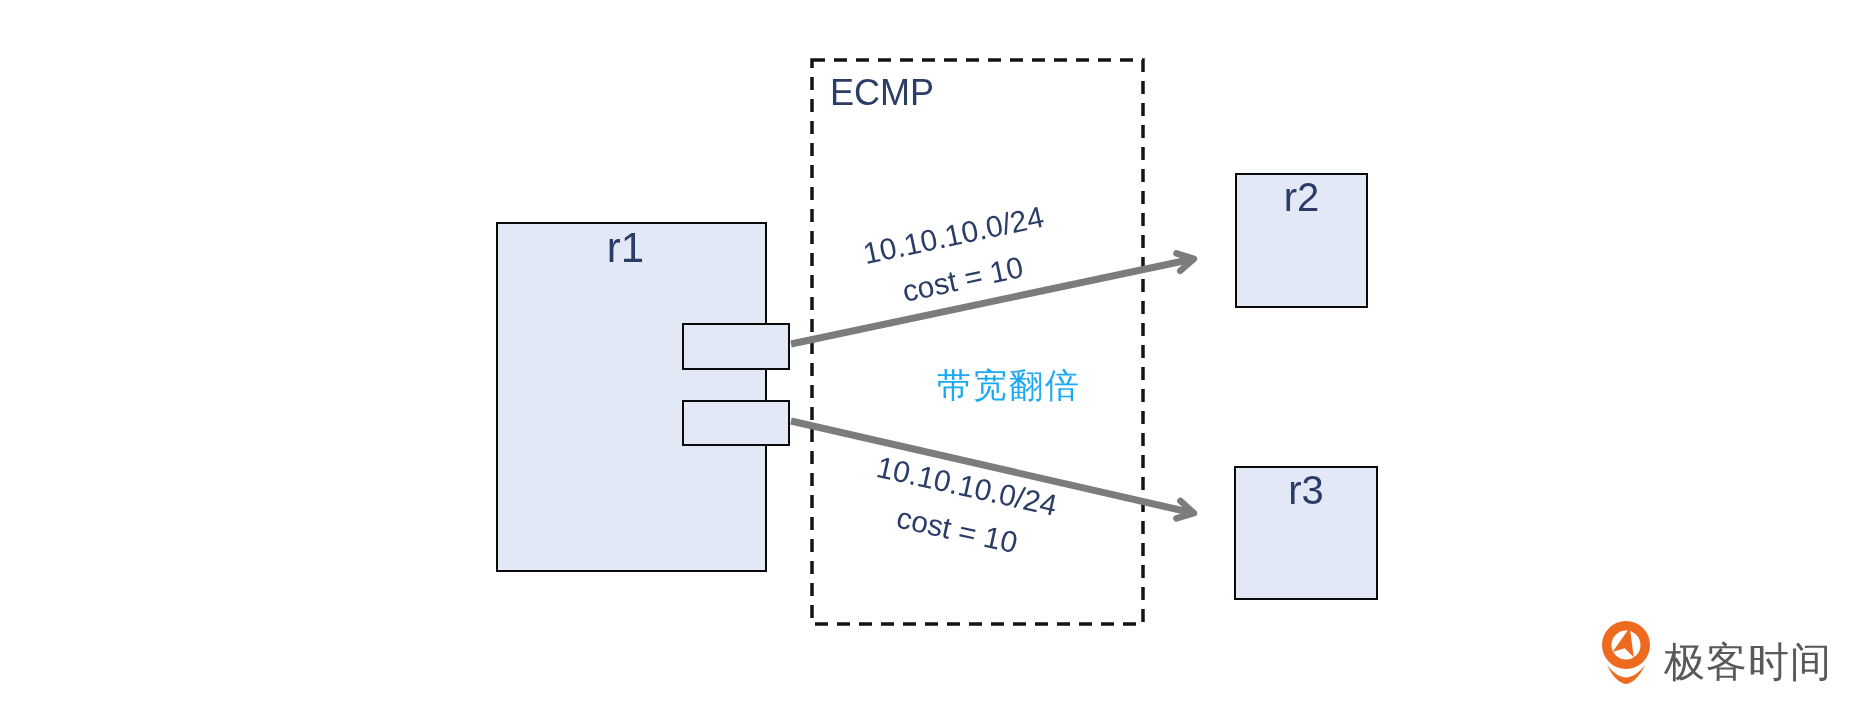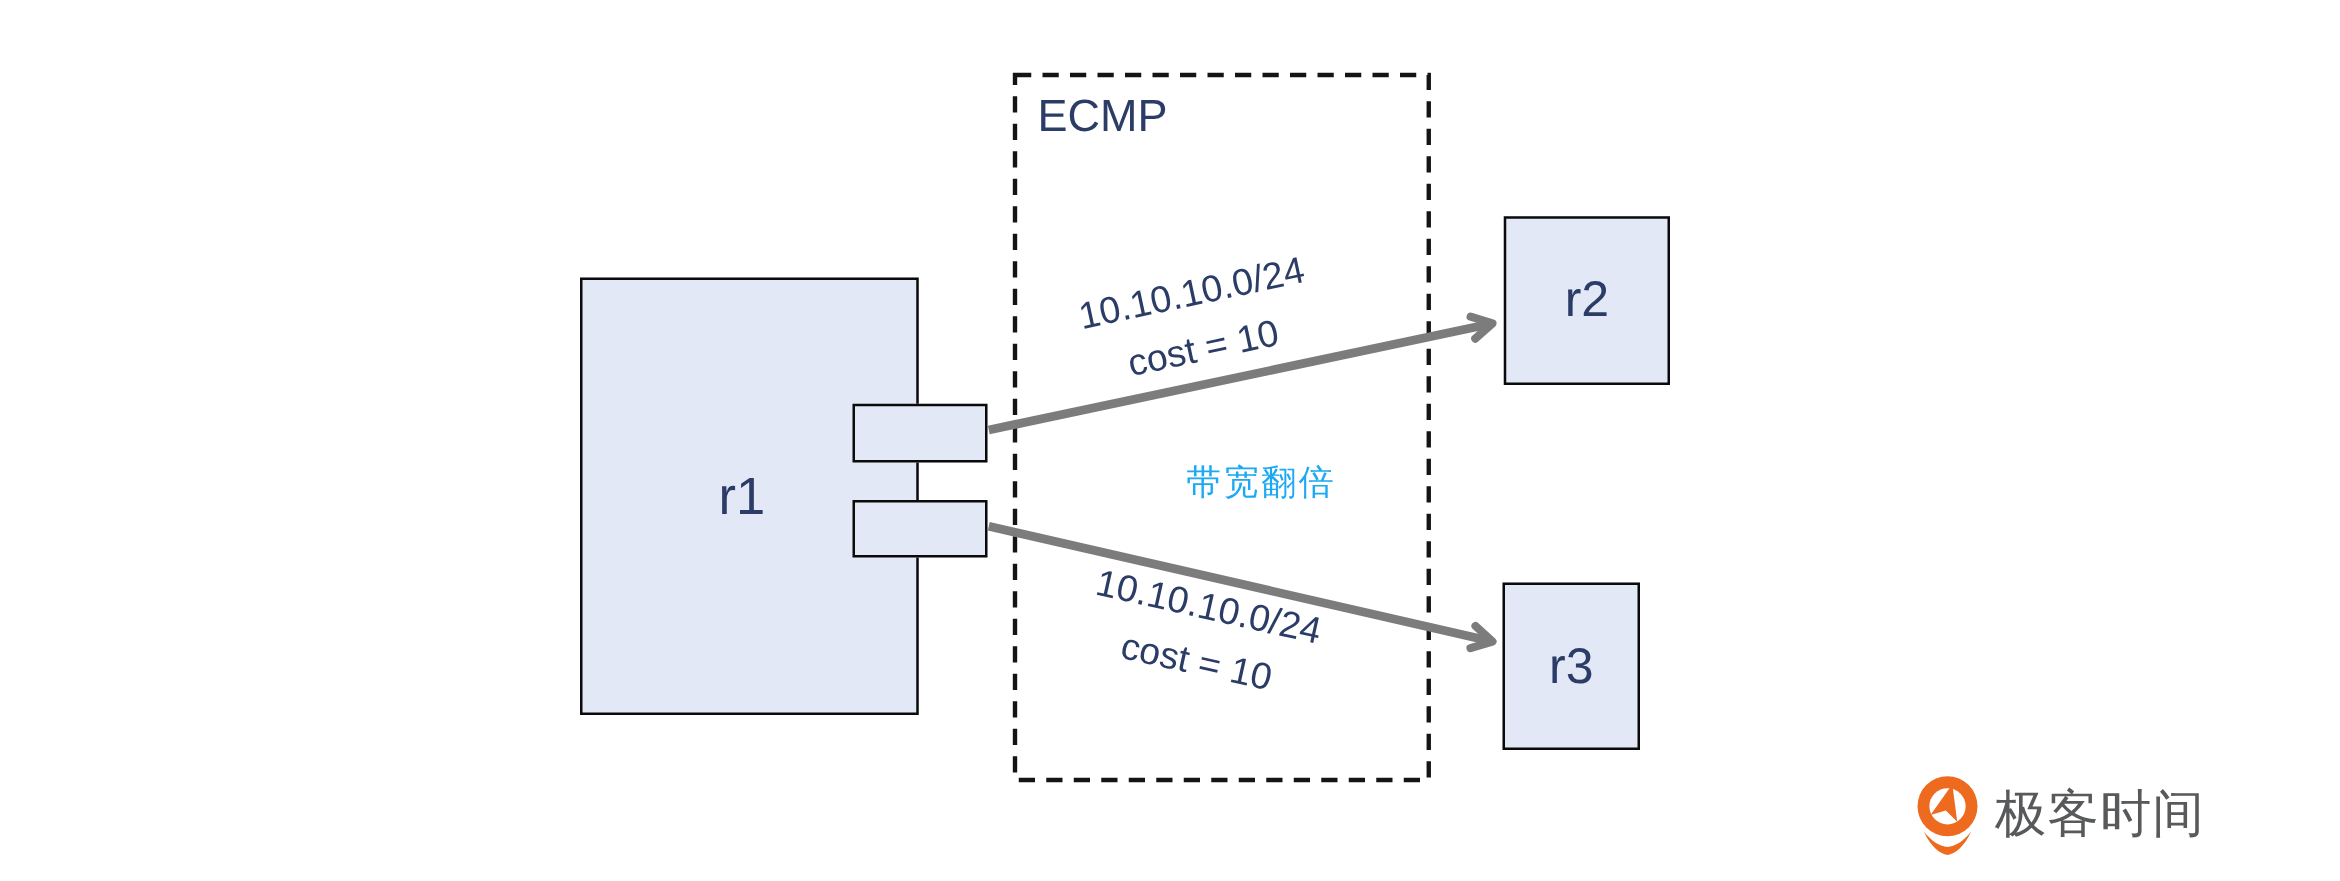--- a/index.html
+++ b/index.html
@@ -17,52 +17,53 @@
     position:relative;
     width:1872px;height:705px;
     background:#ffffff;
     overflow:hidden;
     font-family:"Liberation Sans","DejaVu Sans",sans-serif;
   }
   .node{
     position:absolute;
     background:var(--node-fill);
     border:2px solid var(--node-border);
-    display:flex;align-items:center;justify-content:center;
+    display:flex;justify-content:center;
     color:var(--navy);
+    margin-left:32px;
   }
   .router-main{left:464px;top:222px;width:271px;height:350px;font-size:42px;z-index:2;}
   .router-main .label{transform:translateX(-6px);}
   .port{position:absolute;background:var(--node-fill);border:2.5px solid var(--node-border);z-index:3;}
   .port1{left:682px;top:323px;width:108px;height:47px;}
   .port2{left:682px;top:400px;width:108px;height:46px;}
   .router-small{width:133px;height:135px;font-size:40px;border-width:2.5px;z-index:2;}
   .r2{left:1203px;top:173px;}
-  .r3{left:1202px;top:466px;width:110px;height:134px;}
+  .r3{left:1202px;top:466px;width:144px;height:134px;}
   .svg-layer{position:absolute;left:0;top:0;z-index:4;pointer-events:none;}
   .ecmp-label{
     position:absolute;left:830px;top:72px;
     font-size:36px;color:var(--navy);z-index:5;
   }
   .path-label{
     position:absolute;z-index:5;
     color:var(--navy);font-size:30px;line-height:45px;
     text-align:center;white-space:nowrap;
   }
   .path-label-1{left:958px;top:257px;transform:translate(-50%,-50%) rotate(-12deg);}
   .path-label-2{left:962px;top:508px;transform:translate(-50%,-50%) rotate(12.5deg);}
   .annotation{
     position:absolute;left:1009px;top:386px;
     transform:translate(-50%,-50%);
-    color:var(--accent);font-size:28px;letter-spacing:2px;
+    color:var(--accent);font-size:34px;letter-spacing:2px;
     white-space:nowrap;z-index:5;
   }
   .brand{
-    position:absolute;left:1532px;top:618px;
-    display:flex;align-items:flex-start;z-index:5;
+    position:absolute;left:1600px;top:618px;
+    display:flex;align-items:flex-end;z-index:5;
   }
   .brand-icon{width:52px;height:72px;display:block;}
   .brand-text{
     margin-left:12px;margin-top:6px;
     color:var(--logo-text);font-size:41px;letter-spacing:1px;
     white-space:nowrap;
   }
 </style>
 </head>
 <body>

